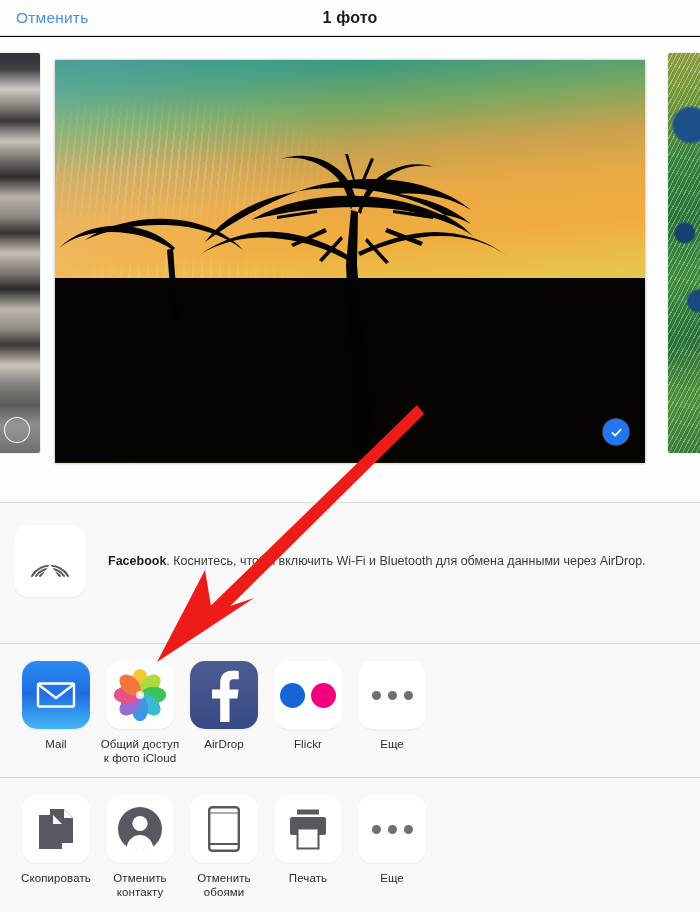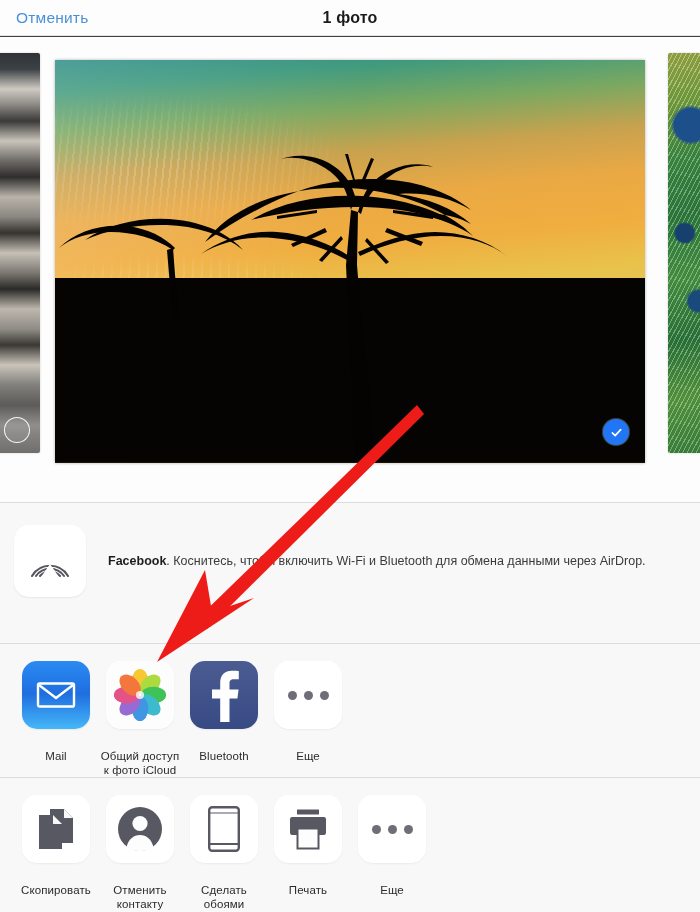--- a/index.html
+++ b/index.html
@@ -5,21 +5,21 @@
   * { box-sizing: border-box; margin: 0; padding: 0; }
   html, body {
     width: 700px; height: 912px;
     font-family: "Liberation Sans", sans-serif;
     background: #f7f7f7;
     overflow: hidden;
   }
   #app {
     position: relative;
     width: 700px; height: 912px;
-    background: #404040;
+    background: #000000;
   }
 
   
   .navbar {
     position: absolute; top: 0; left: 0;
     width: 700px; height: 36px;
     background: #fdfdfd;
     border-bottom: 1px solid #e2e2e2;
     display: flex; align-items: center;
   }
@@ -195,21 +195,21 @@
   }
   .tile { width: 84px; flex: none; text-align: center; cursor: pointer; }
   .tile-icon {
     width: 68px; height: 68px; margin: 0 auto;
     border-radius: 15px; overflow: hidden;
     display: flex; align-items: center; justify-content: center;
     box-shadow: 0 1px 2px rgba(0,0,0,.06);
     background: #fff;
   }
   .tile-label {
-    margin-top: 20px; font-size: 11.5px; color: #2b2b2b;
+    margin-top: 8px; font-size: 11.5px; color: #2b2b2b;
     line-height: 1.25; letter-spacing: .1px;
   }
 
   
   .ic-mail { background: linear-gradient(180deg,#2a8bf2 0%,#1f6ee0 48%,#45b7f7 100%); width:100%; height:100%;
              display:flex; align-items:center; justify-content:center; }
   .ic-photos { background: #fdfdfd; width:100%; height:100%;
                display:flex; align-items:center; justify-content:center; }
   .ic-twitter { background: linear-gradient(180deg,#56aee0 0%,#3f9ed6 100%); width:100%; height:100%;
                 display:flex; align-items:center; justify-content:center; }
@@ -377,23 +377,32 @@
 
       <div class="tile">
         <div class="tile-icon">
           <div class="ic-facebook">
             <svg width="34" height="54" viewBox="0 0 34 54">
               <path d="M22.5 54V30.5h7.9l1.2-9.1h-9.1v-5.8c0-2.6.7-4.4 4.5-4.4h4.8V3
                        c-.8-.1-3.7-.3-7-.3-6.9 0-11.6 4.2-11.6 12v6.7H5v9.1h8.2V54z" fill="#ffffff"></path>
             </svg>
           </div>
         </div>
-        <div class="tile-label">Bluetooth</div>
-      </div>
-
+        <div class="tile-label">AirDrop</div>
+      </div>
+
+      <div class="tile">
+        <div class="tile-icon">
+          <div class="ic-flickr">
+            <span class="dot-blue"></span>
+            <span class="dot-pink"></span>
+          </div>
+        </div>
+        <div class="tile-label">Flickr</div>
+      </div>
 
       <div class="tile">
         <div class="tile-icon">
           <div class="ic-more">
             <span class="dot-gray"></span>
             <span class="dot-gray"></span>
             <span class="dot-gray"></span>
           </div>
         </div>
         <div class="tile-label">Еще</div>
@@ -439,21 +448,21 @@
       <div class="tile">
         <div class="tile-icon">
           <div class="ic-plain">
             <svg width="32" height="46" viewBox="0 0 32 46">
               <rect x="1.2" y="1.2" width="29.6" height="43.6" rx="3" fill="none" stroke="#585863" stroke-width="2.4"></rect>
               <line x1="1.2" y1="38" x2="30.8" y2="38" stroke="#585863" stroke-width="1.8"></line>
               <line x1="1.2" y1="7" x2="30.8" y2="7" stroke="#585863" stroke-width="1.2"></line>
             </svg>
           </div>
         </div>
-        <div class="tile-label">Сделать обоями</div>
+        <div class="tile-label">Отменить обоями</div>
       </div>
 
       <div class="tile">
         <div class="tile-icon">
           <div class="ic-plain">
             <svg width="44" height="42" viewBox="0 0 44 42">
               <rect x="11" y="1.5" width="22" height="5" fill="#585863"></rect>
               <rect x="4" y="9" width="36" height="18" rx="2.2" fill="#585863"></rect>
               <rect x="11.5" y="20.5" width="21" height="20" fill="#fdfdfd" stroke="#585863" stroke-width="2"></rect>
             </svg>

